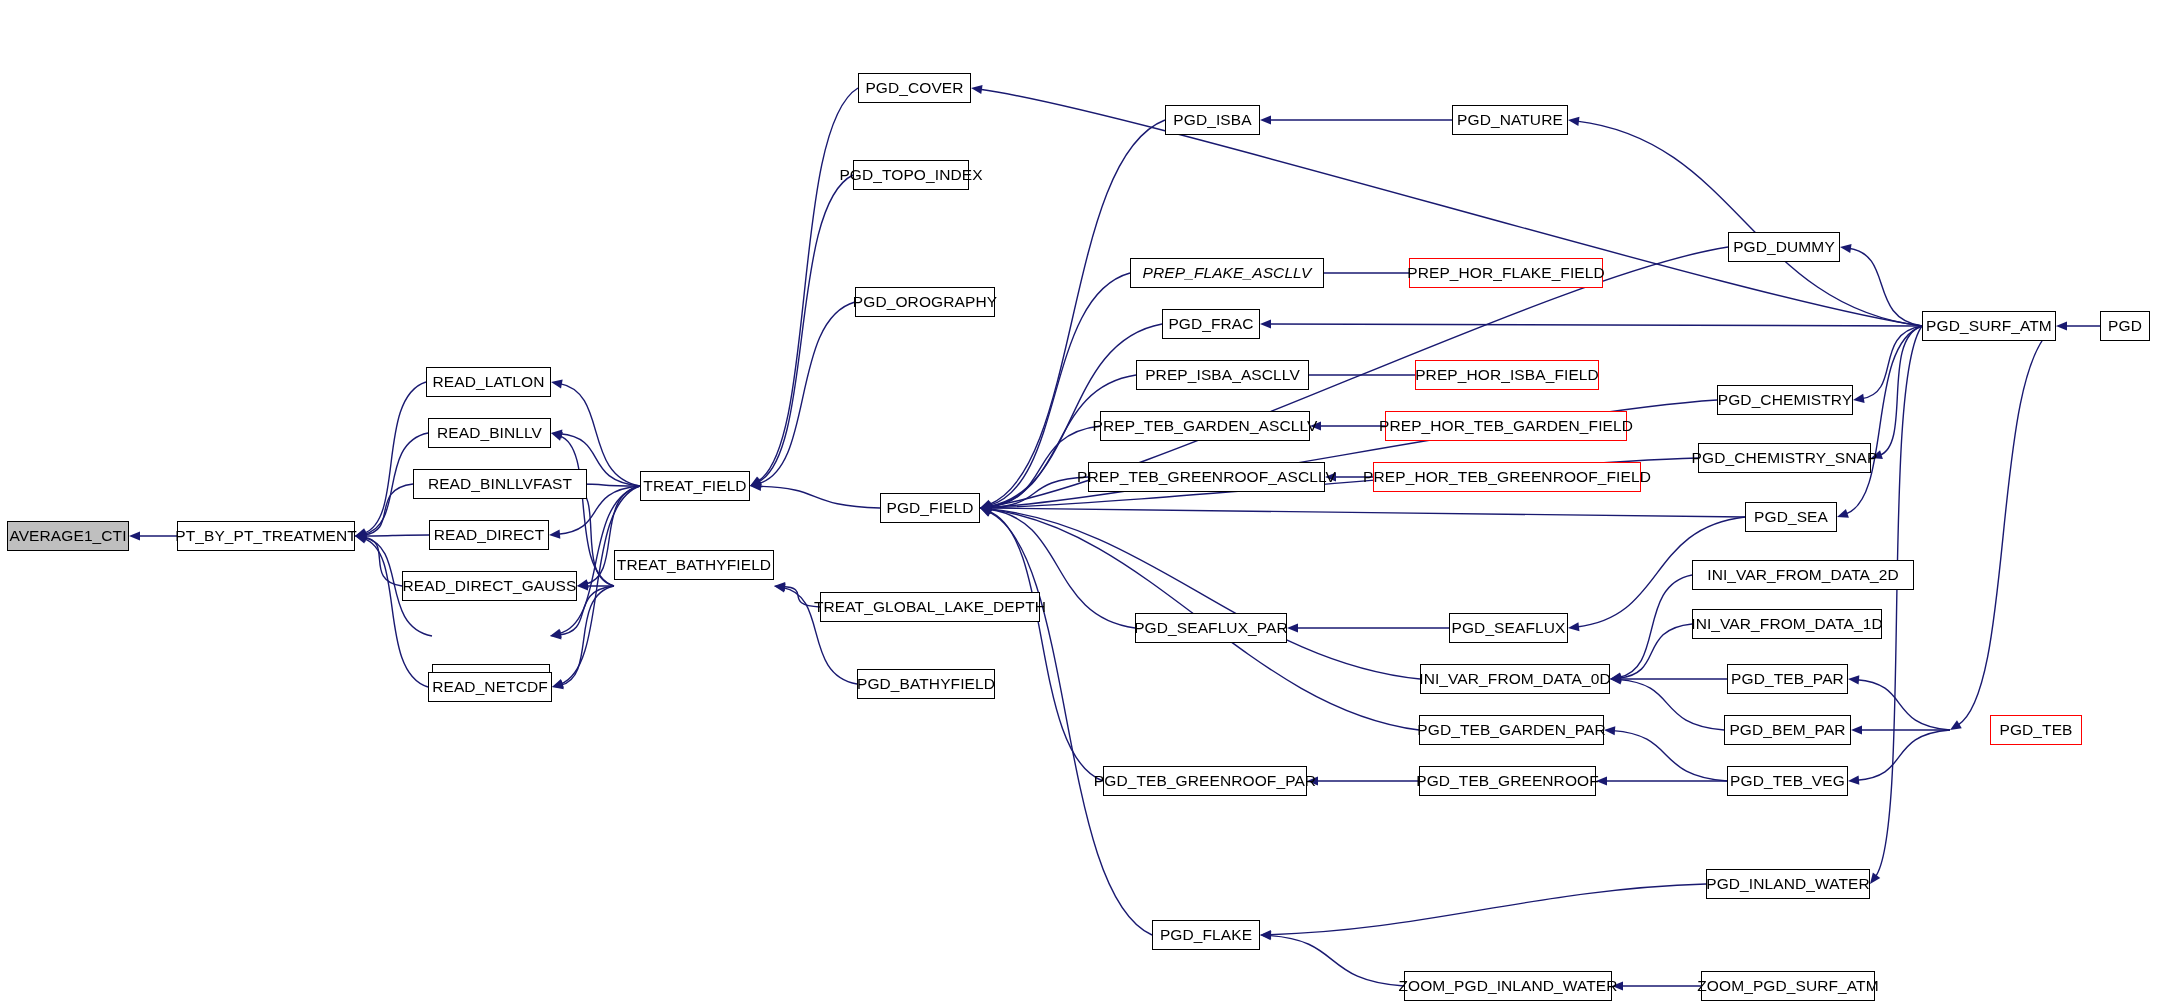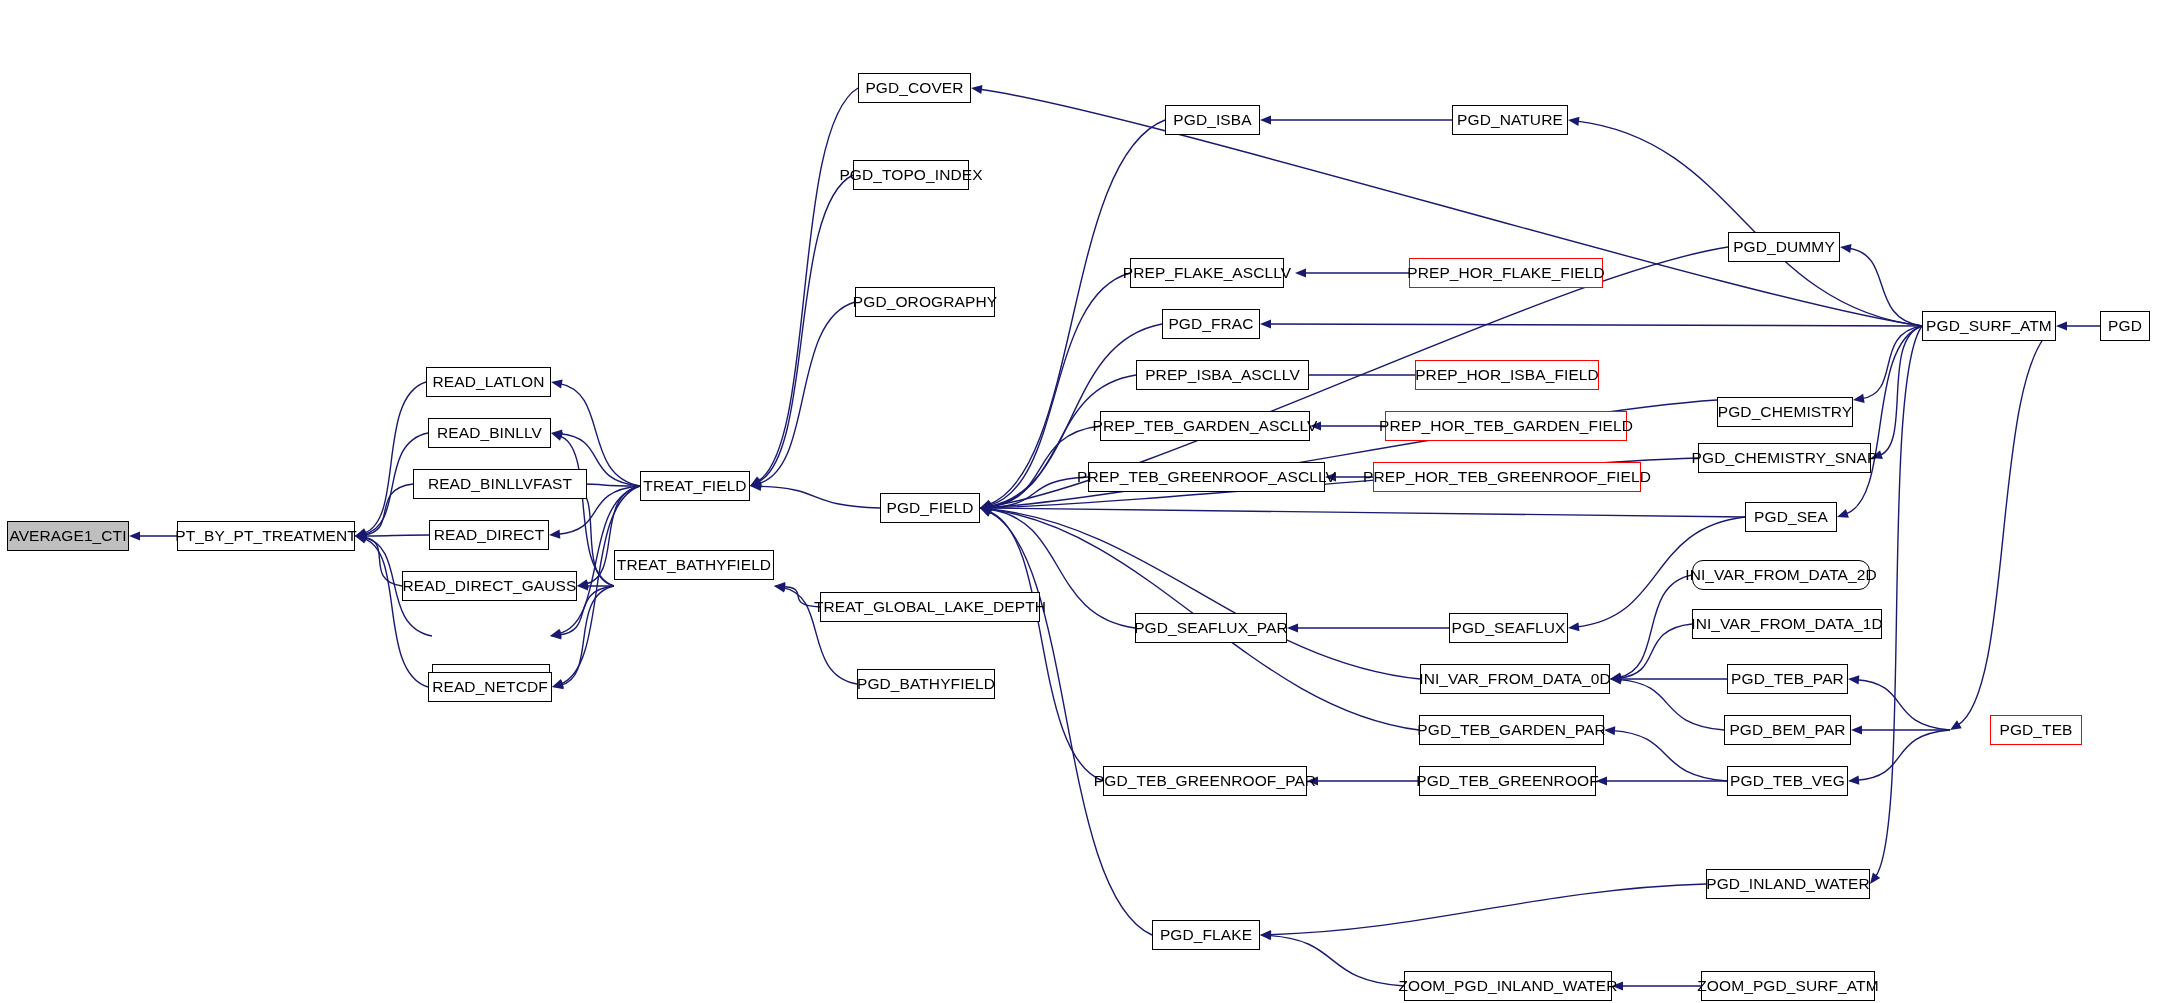--- a/index.html
+++ b/index.html
@@ -217,43 +217,43 @@
       <div class="node" style="left: 428px; top: 672px; width: 124px;">READ_NETCDF</div>
       <div class="node" style="left: 640px; top: 471px; width: 110px;">TREAT_FIELD</div>
       <div class="node" style="left: 614px; top: 550px; width: 160px;">TREAT_BATHYFIELD</div>
       <div class="node" style="left: 858px; top: 73px; width: 113px;">PGD_COVER</div>
       <div class="node" style="left: 853px; top: 160px; width: 116px;">PGD_TOPO_INDEX</div>
       <div class="node" style="left: 855px; top: 287px; width: 140px;">PGD_OROGRAPHY</div>
       <div class="node" style="left: 820px; top: 592px; width: 220px;">TREAT_GLOBAL_LAKE_DEPTH</div>
       <div class="node" style="left: 857px; top: 669px; width: 138px;">PGD_BATHYFIELD</div>
       <div class="node" style="left: 880px; top: 493px; width: 100px;">PGD_FIELD</div>
       <div class="node" style="left: 1165px; top: 105px; width: 95px;">PGD_ISBA</div>
-      <div class="node" style="left: 1130px; top: 258px; width: 154px;">PREP_FLAKE_ASCLLV</div>
+      <div class="node" style="left: 1130px; top: 258px; width: 194px; font-style: italic;">PREP_FLAKE_ASCLLV</div>
       <div class="node" style="left: 1162px; top: 309px; width: 98px;">PGD_FRAC</div>
       <div class="node" style="left: 1136px; top: 360px; width: 173px;">PREP_ISBA_ASCLLV</div>
       <div class="node" style="left: 1100px; top: 411px; width: 210px;">PREP_TEB_GARDEN_ASCLLV</div>
       <div class="node" style="left: 1088px; top: 462px; width: 237px;">PREP_TEB_GREENROOF_ASCLLV</div>
       <div class="node" style="left: 1135px; top: 613px; width: 152px;">PGD_SEAFLUX_PAR</div>
       <div class="node" style="left: 1420px; top: 664px; width: 190px;">INI_VAR_FROM_DATA_0D</div>
       <div class="node" style="left: 1419px; top: 715px; width: 185px;">PGD_TEB_GARDEN_PAR</div>
       <div class="node" style="left: 1103px; top: 766px; width: 204px;">PGD_TEB_GREENROOF_PAR</div>
       <div class="node" style="left: 1152px; top: 920px; width: 108px;">PGD_FLAKE</div>
       <div class="node" style="left: 1404px; top: 971px; width: 208px;">ZOOM_PGD_INLAND_WATER</div>
       <div class="node redborder" style="left: 1409px; top: 258px; width: 194px;">PREP_HOR_FLAKE_FIELD</div>
       <div class="node redborder" style="left: 1415px; top: 360px; width: 184px;">PREP_HOR_ISBA_FIELD</div>
       <div class="node redborder" style="left: 1385px; top: 411px; width: 242px;">PREP_HOR_TEB_GARDEN_FIELD</div>
       <div class="node redborder" style="left: 1373px; top: 462px; width: 268px;">PREP_HOR_TEB_GREENROOF_FIELD</div>
       <div class="node" style="left: 1452px; top: 105px; width: 116px;">PGD_NATURE</div>
       <div class="node" style="left: 1449px; top: 613px; width: 119px;">PGD_SEAFLUX</div>
       <div class="node" style="left: 1419px; top: 766px; width: 177px;">PGD_TEB_GREENROOF</div>
       <div class="node" style="left: 1728px; top: 232px; width: 112px;">PGD_DUMMY</div>
-      <div class="node" style="left: 1717px; top: 385px; width: 136px; margin-top: 12px;">PGD_CHEMISTRY</div>
+      <div class="node" style="left: 1717px; top: 385px; width: 136px;">PGD_CHEMISTRY</div>
       <div class="node" style="left: 1698px; top: 443px; width: 173px;">PGD_CHEMISTRY_SNAP</div>
       <div class="node" style="left: 1745px; top: 502px; width: 92px;">PGD_SEA</div>
-      <div class="node" style="left: 1692px; top: 560px; width: 178px; border-radius: 11px;">INI_VAR_FROM_DATA_2D</div>
+      <div class="node" style="left: 1692px; top: 560px; width: 222px;">INI_VAR_FROM_DATA_2D</div>
       <div class="node" style="left: 1692px; top: 609px; width: 190px;">INI_VAR_FROM_DATA_1D</div>
       <div class="node" style="left: 1727px; top: 664px; width: 121px;">PGD_TEB_PAR</div>
       <div class="node" style="left: 1724px; top: 715px; width: 127px;">PGD_BEM_PAR</div>
       <div class="node" style="left: 1727px; top: 766px; width: 121px;">PGD_TEB_VEG</div>
       <div class="node" style="left: 1706px; top: 869px; width: 164px;">PGD_INLAND_WATER</div>
       <div class="node" style="left: 1701px; top: 971px; width: 174px;">ZOOM_PGD_SURF_ATM</div>
       <div class="node redborder" style="left: 1950px; top: 715px; width: 92px; margin-left: 40px;">PGD_TEB</div>
       <div class="node" style="left: 1922px; top: 311px; width: 134px;">PGD_SURF_ATM</div>
       <div class="node" style="left: 2100px; top: 311px; width: 50px;">PGD</div>
     </div>

